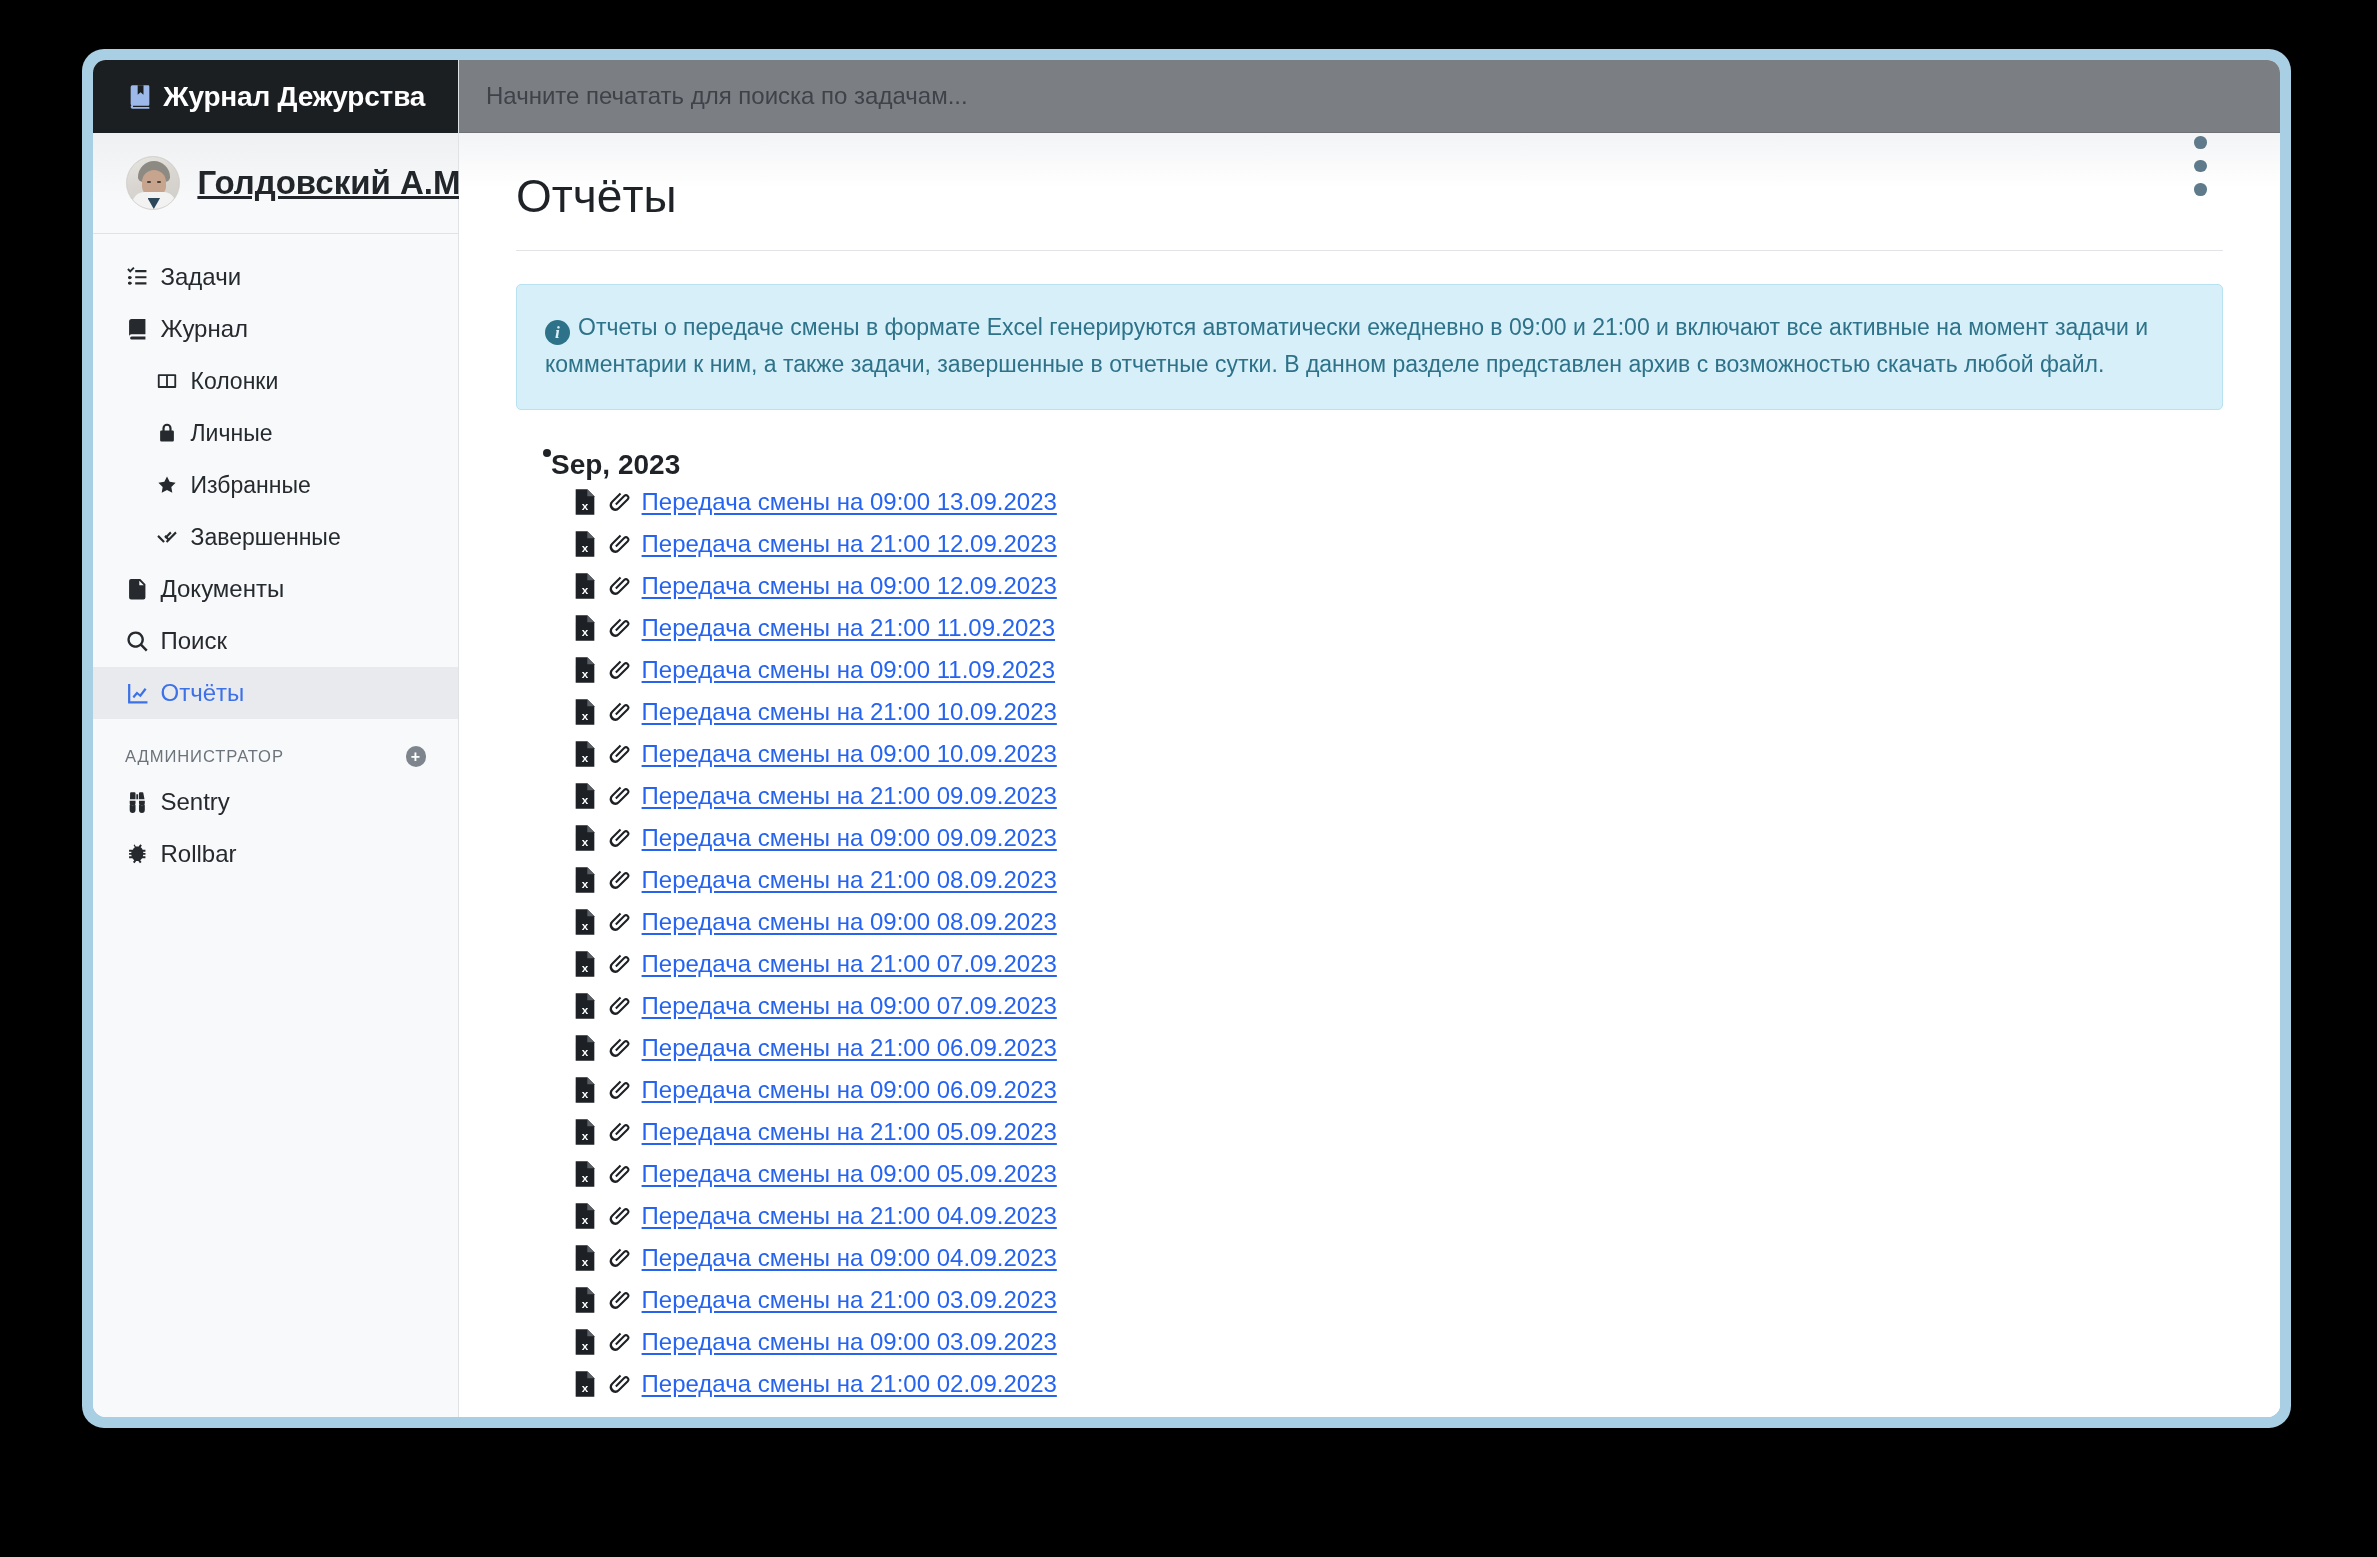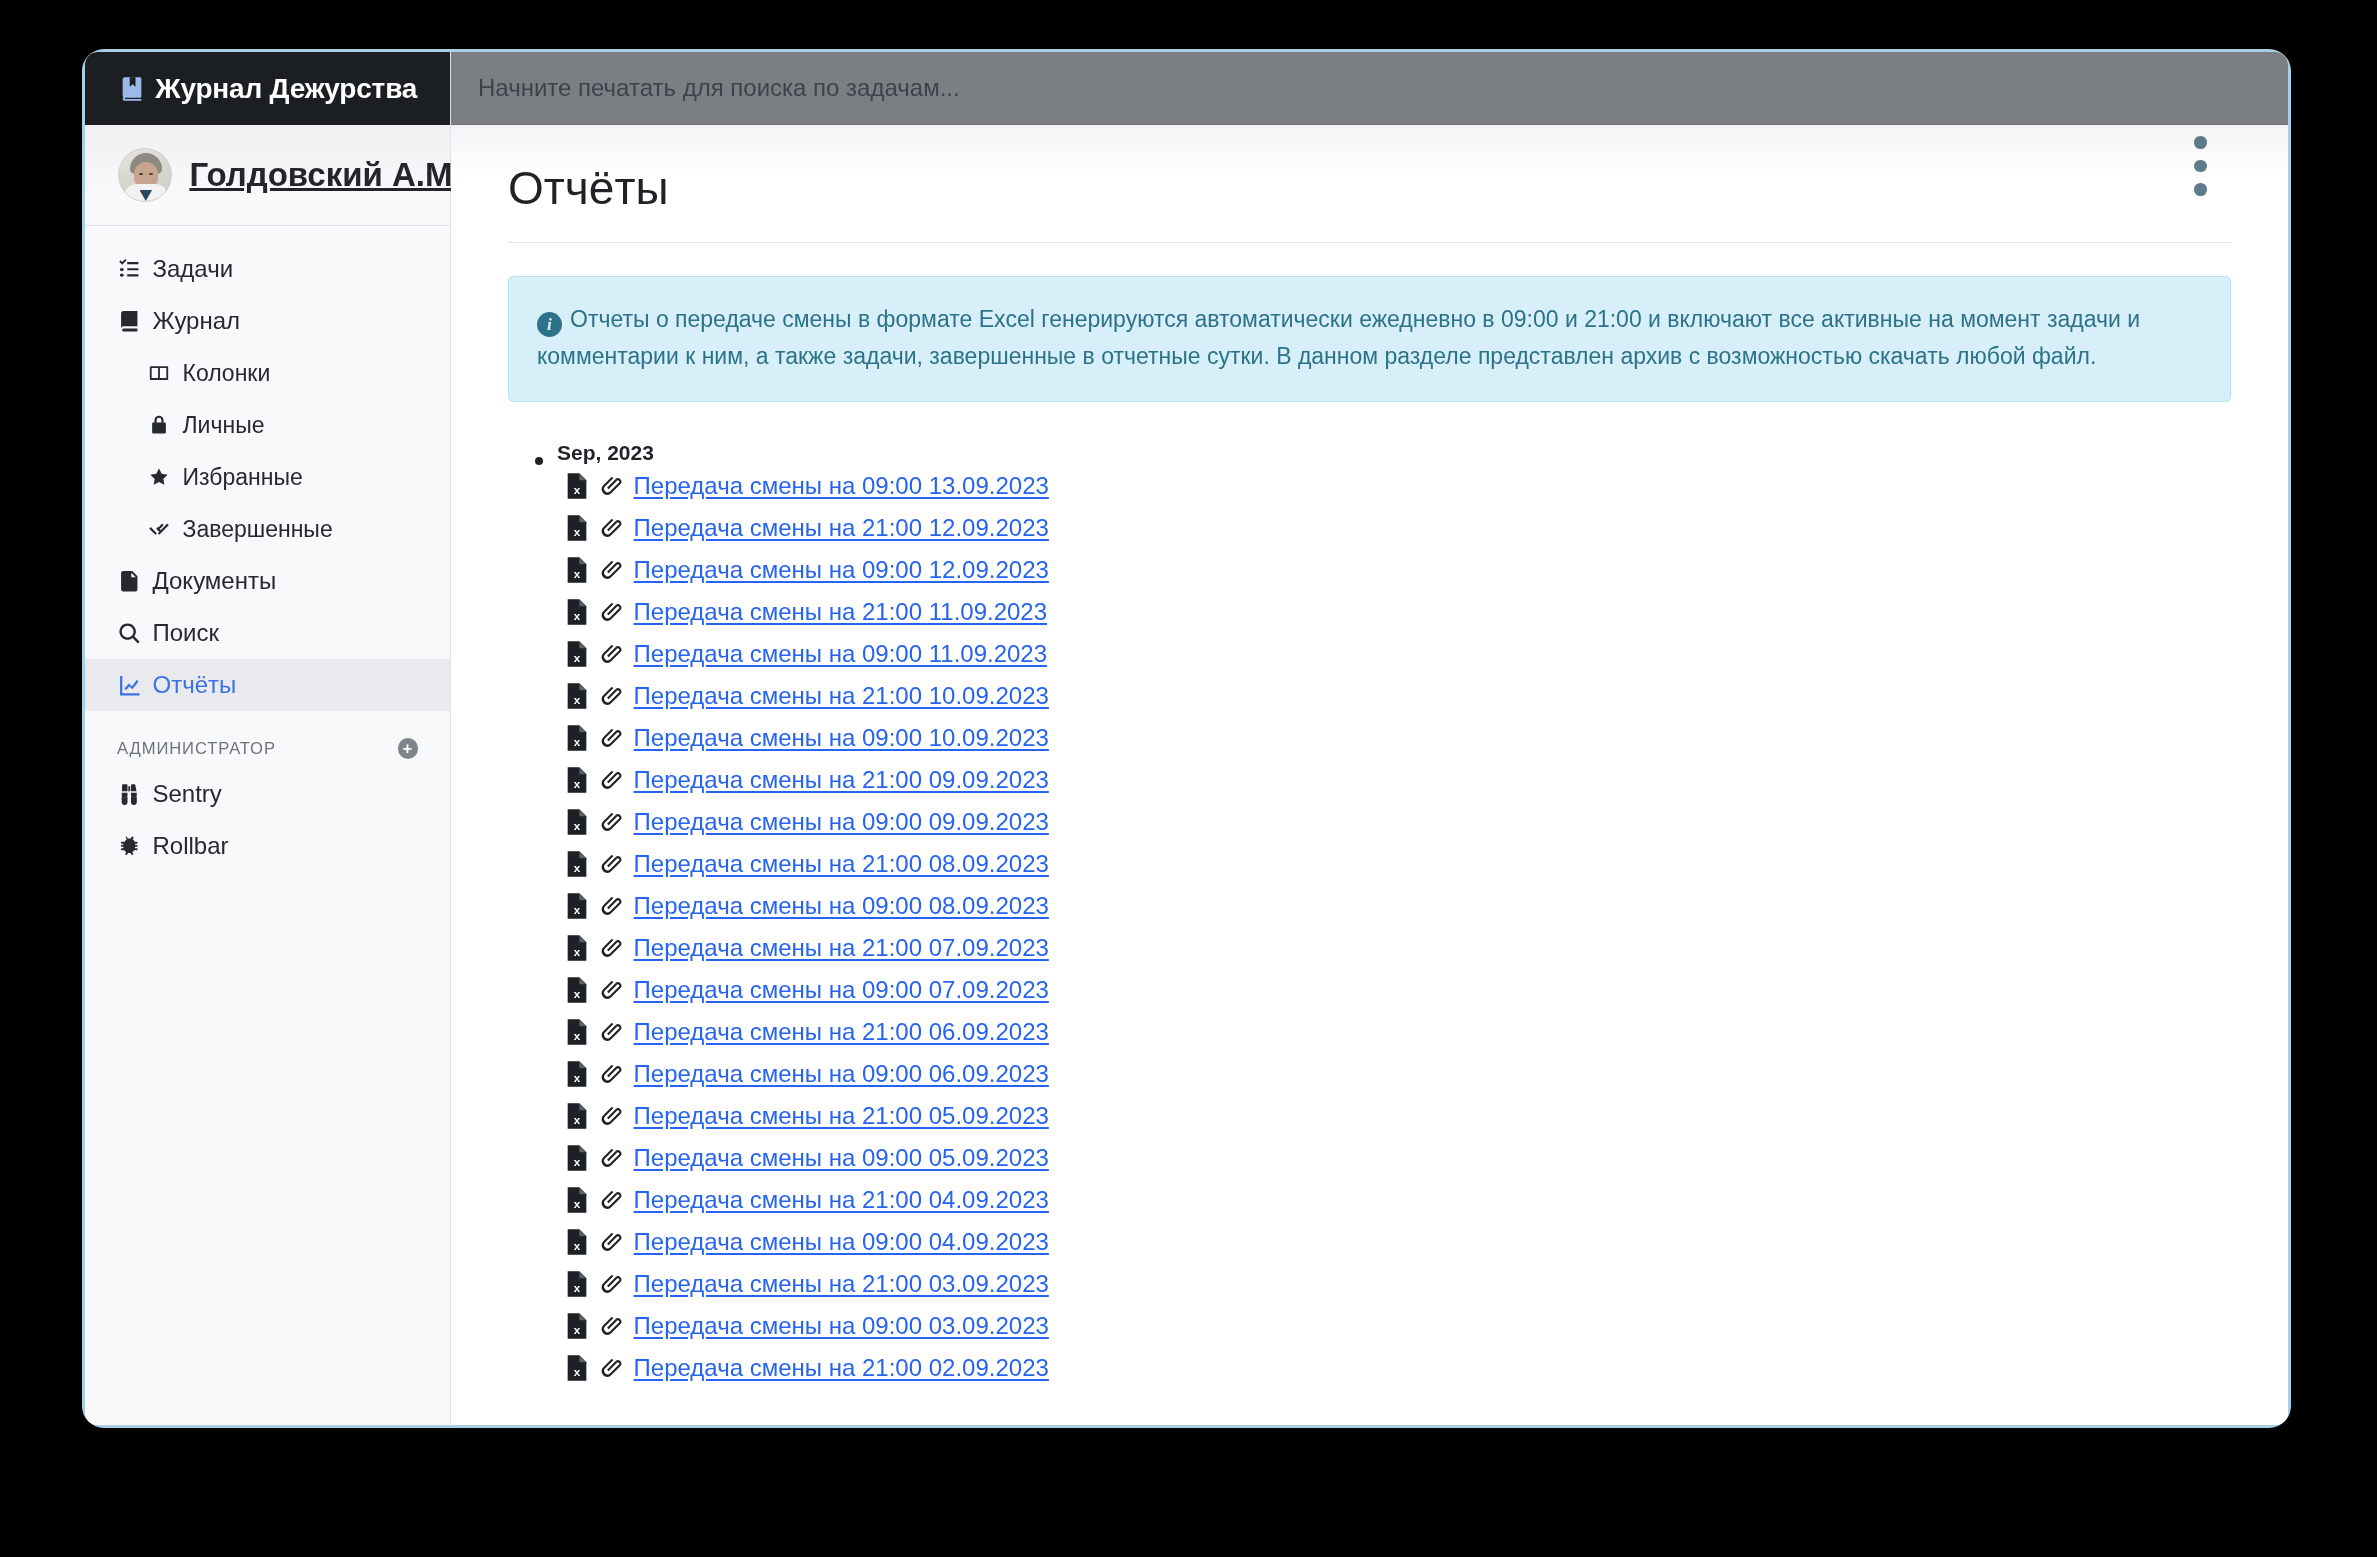--- a/index.html
+++ b/index.html
@@ -9,21 +9,21 @@
     font-family: "Liberation Sans", sans-serif;
     overflow: hidden;
   }
   
   #window-frame {
     position: absolute;
     left: 82px; top: 49px;
     width: 2209px; height: 1379px;
     background: #a8cfe3;
     border-radius: 22px;
-    padding: 3px;
+    padding: 11px;
   }
   #window-inner {
     position: relative;
     width: 100%; height: 100%;
     border-radius: 12.6px;
     overflow: hidden;
     background: #ffffff;
     display: flex;
   }
   
@@ -170,23 +170,23 @@
     display: inline-flex; align-items: center; justify-content: center;
     width: 25px; height: 25px; border-radius: 50%;
     background: #2d7289; color: #d6eff8;
     font-size: 17.4px; font-weight: 700; font-style: italic;
     font-family: "Liberation Serif", serif;
     vertical-align: -3.2px; margin-right: 8px;
   }
 
   #reports-list { margin-top: 39px; }
   #month-row {
-    display: flex; align-items: flex-end; gap: 14px;
+    display: flex; align-items: flex-start; 
     padding-left: 27px;
-    font-size: 21px; font-weight: 700; color: #1f2328;
+    font-size: 28px; font-weight: 700; color: #1f2328;
   }
   .bullet { width: 8px; height: 8px; border-radius: 50%;
             background: #1f2328; flex: 0 0 8px; display: block; }
   .file-row {
     display: flex; align-items: center; gap: 10.3px;
     padding-left: 57px;
     height: 42px;
   }
   .xls-ico { width: 24px; height: 28px; flex: 0 0 24px; display: block; }
   .clip-ico { width: 24px; height: 24px; flex: 0 0 24px; display: block; }

